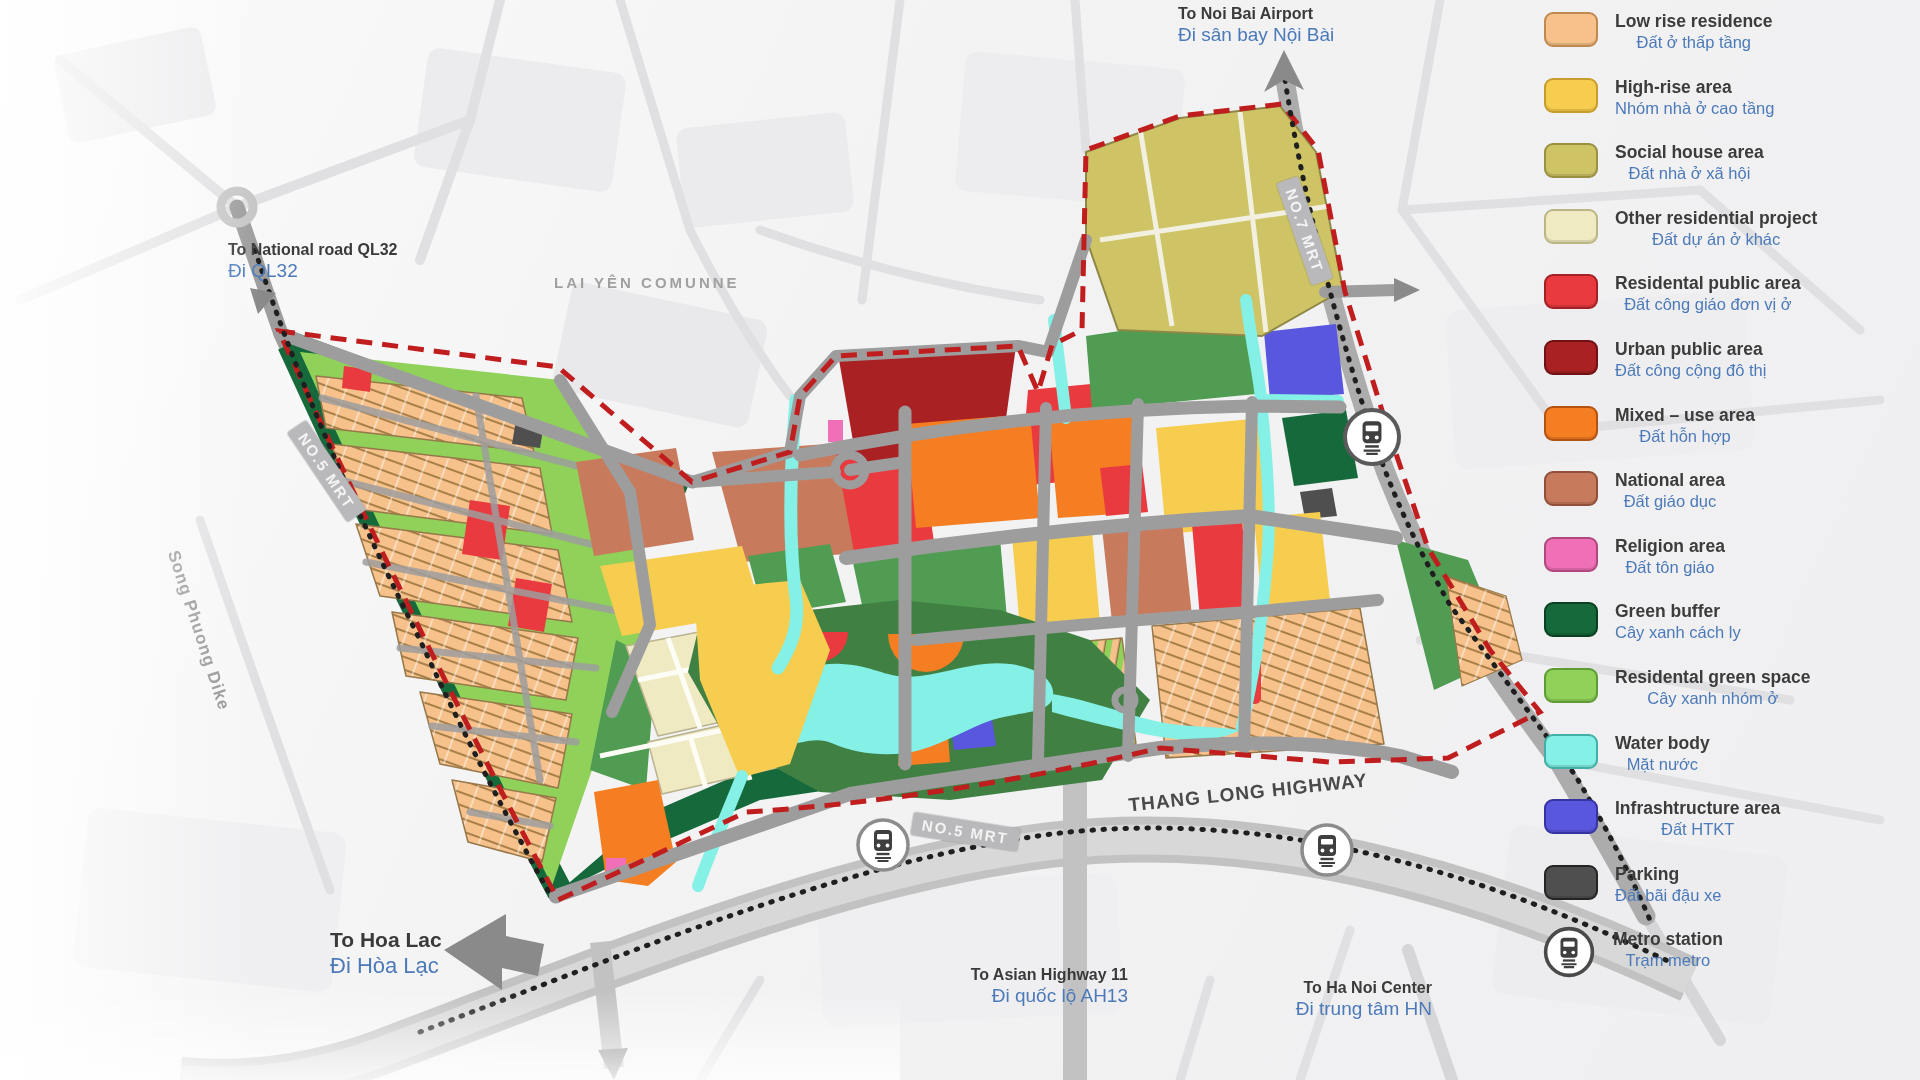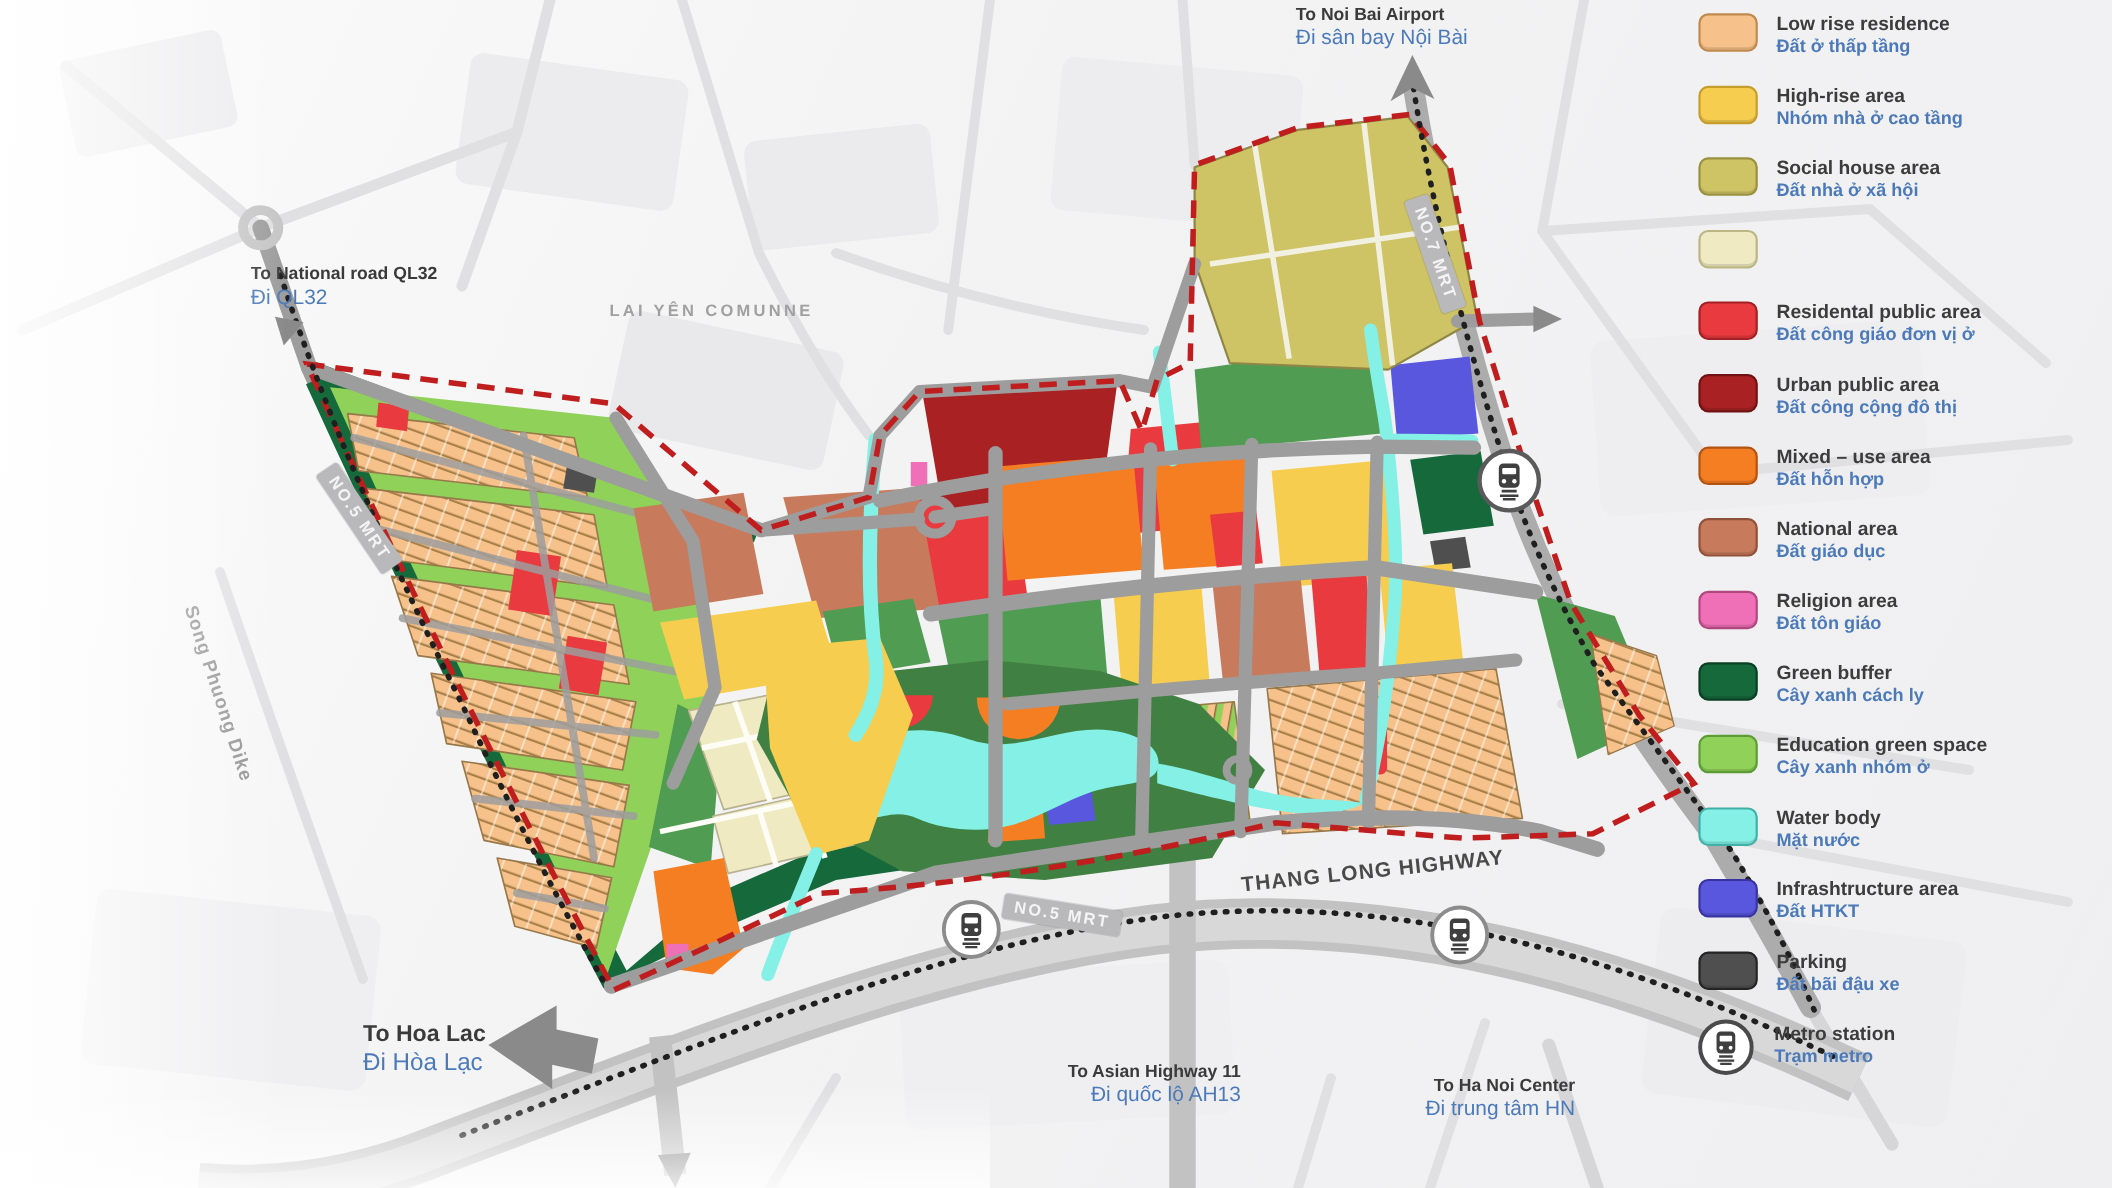--- a/index.html
+++ b/index.html
@@ -21,21 +21,21 @@
             transform-origin:left top;white-space:nowrap;box-shadow:0 0 0 1px rgba(120,120,120,.25);}
   #hwy-label{position:absolute;color:#4A4A4A;font-weight:bold;font-size:19px;
              letter-spacing:1px;transform:rotate(-6deg);white-space:nowrap;}
   
   #legend{position:absolute;left:1544px;top:11px;width:372px;}
   .leg-item{display:flex;align-items:flex-start;height:65.6px;}
   .leg-swatch{width:50px;height:31px;border-radius:9px;flex:0 0 50px;margin-top:1px;
               box-shadow:inset 0 -2px 0 rgba(0,0,0,.12);}
   .leg-text{margin-left:17px;}
   .leg-en{font-weight:bold;color:#3C3C3C;font-size:17.5px;line-height:1.2;}
-  .leg-vi{font-weight:bold;color:#4C7AB9;font-size:16.5px;line-height:1.25;}
+  .leg-vi{font-weight:normal;color:#4C7AB9;font-size:16.5px;line-height:1.25;text-align:center;}
   .leg-metro{width:54px;height:54px;flex:0 0 54px;margin:-4px 0 0 -2px;}
   
   #fadeL{position:absolute;left:0;top:0;width:260px;height:1080px;pointer-events:none;
          background:linear-gradient(90deg,rgba(255,255,255,.92),rgba(255,255,255,0));}
   #fadeB{position:absolute;left:0;top:990px;width:900px;height:90px;pointer-events:none;
          background:linear-gradient(180deg,rgba(255,255,255,0),rgba(255,255,255,.8));} .z1{fill:var(--c1)} .z2{fill:var(--c2)} .z3{fill:var(--c3)}
   .z4{fill:var(--c4)} .z5{fill:var(--c5)} .z6{fill:var(--c6)} .z7{fill:var(--c7)}
   .z8{fill:var(--c8)} .z9{fill:var(--c9)} .z10{fill:var(--c10)} .z11{fill:var(--c11)}
   .z12{fill:var(--c12)} .z13{fill:var(--c13)} .z14{fill:var(--c14)}
   .road{stroke:#9D9D9E;fill:none;stroke-linecap:round;stroke-linejoin:round;}
@@ -296,20 +296,24 @@
       </div>
       <div class="leg-item">
         <div class="leg-swatch" style="background: rgb(206, 195, 101); border: 2.5px solid rgb(154, 145, 64);"></div>
         <div class="leg-text">
           <div class="leg-en">Social house area</div>
           <div class="leg-vi">Đất nhà ở xã hội</div>
         </div>
       </div>
       <div class="leg-item">
         <div class="leg-swatch" style="background: rgb(239, 234, 194); border: 2.5px solid rgb(188, 181, 132);"></div>
+        <div class="leg-text">
+          <div class="leg-en">Other residential project</div>
+          <div class="leg-vi">Đất dự án ở khác</div>
+        </div>
       </div>
       <div class="leg-item">
         <div class="leg-swatch" style="background: rgb(233, 58, 63); border: 2.5px solid rgb(163, 32, 37);"></div>
         <div class="leg-text">
           <div class="leg-en">Residental public area</div>
           <div class="leg-vi">Đất công giáo đơn vị ở</div>
         </div>
       </div>
       <div class="leg-item">
         <div class="leg-swatch" style="background: rgb(169, 33, 35); border: 2.5px solid rgb(112, 17, 20);"></div>
@@ -342,21 +346,21 @@
       <div class="leg-item">
         <div class="leg-swatch" style="background: rgb(21, 105, 59); border: 2.5px solid rgb(11, 63, 35);"></div>
         <div class="leg-text">
           <div class="leg-en">Green buffer</div>
           <div class="leg-vi">Cây xanh cách ly</div>
         </div>
       </div>
       <div class="leg-item">
         <div class="leg-swatch" style="background: rgb(143, 209, 89); border: 2.5px solid rgb(93, 155, 53);"></div>
         <div class="leg-text">
-          <div class="leg-en">Education green space</div>
+          <div class="leg-en">Residental green space</div>
           <div class="leg-vi">Cây xanh nhóm ở</div>
         </div>
       </div>
       <div class="leg-item">
         <div class="leg-swatch" style="background: rgb(132, 240, 230); border: 2.5px solid rgb(67, 176, 167);"></div>
         <div class="leg-text">
           <div class="leg-en">Water body</div>
           <div class="leg-vi">Mặt nước</div>
         </div>
       </div>

